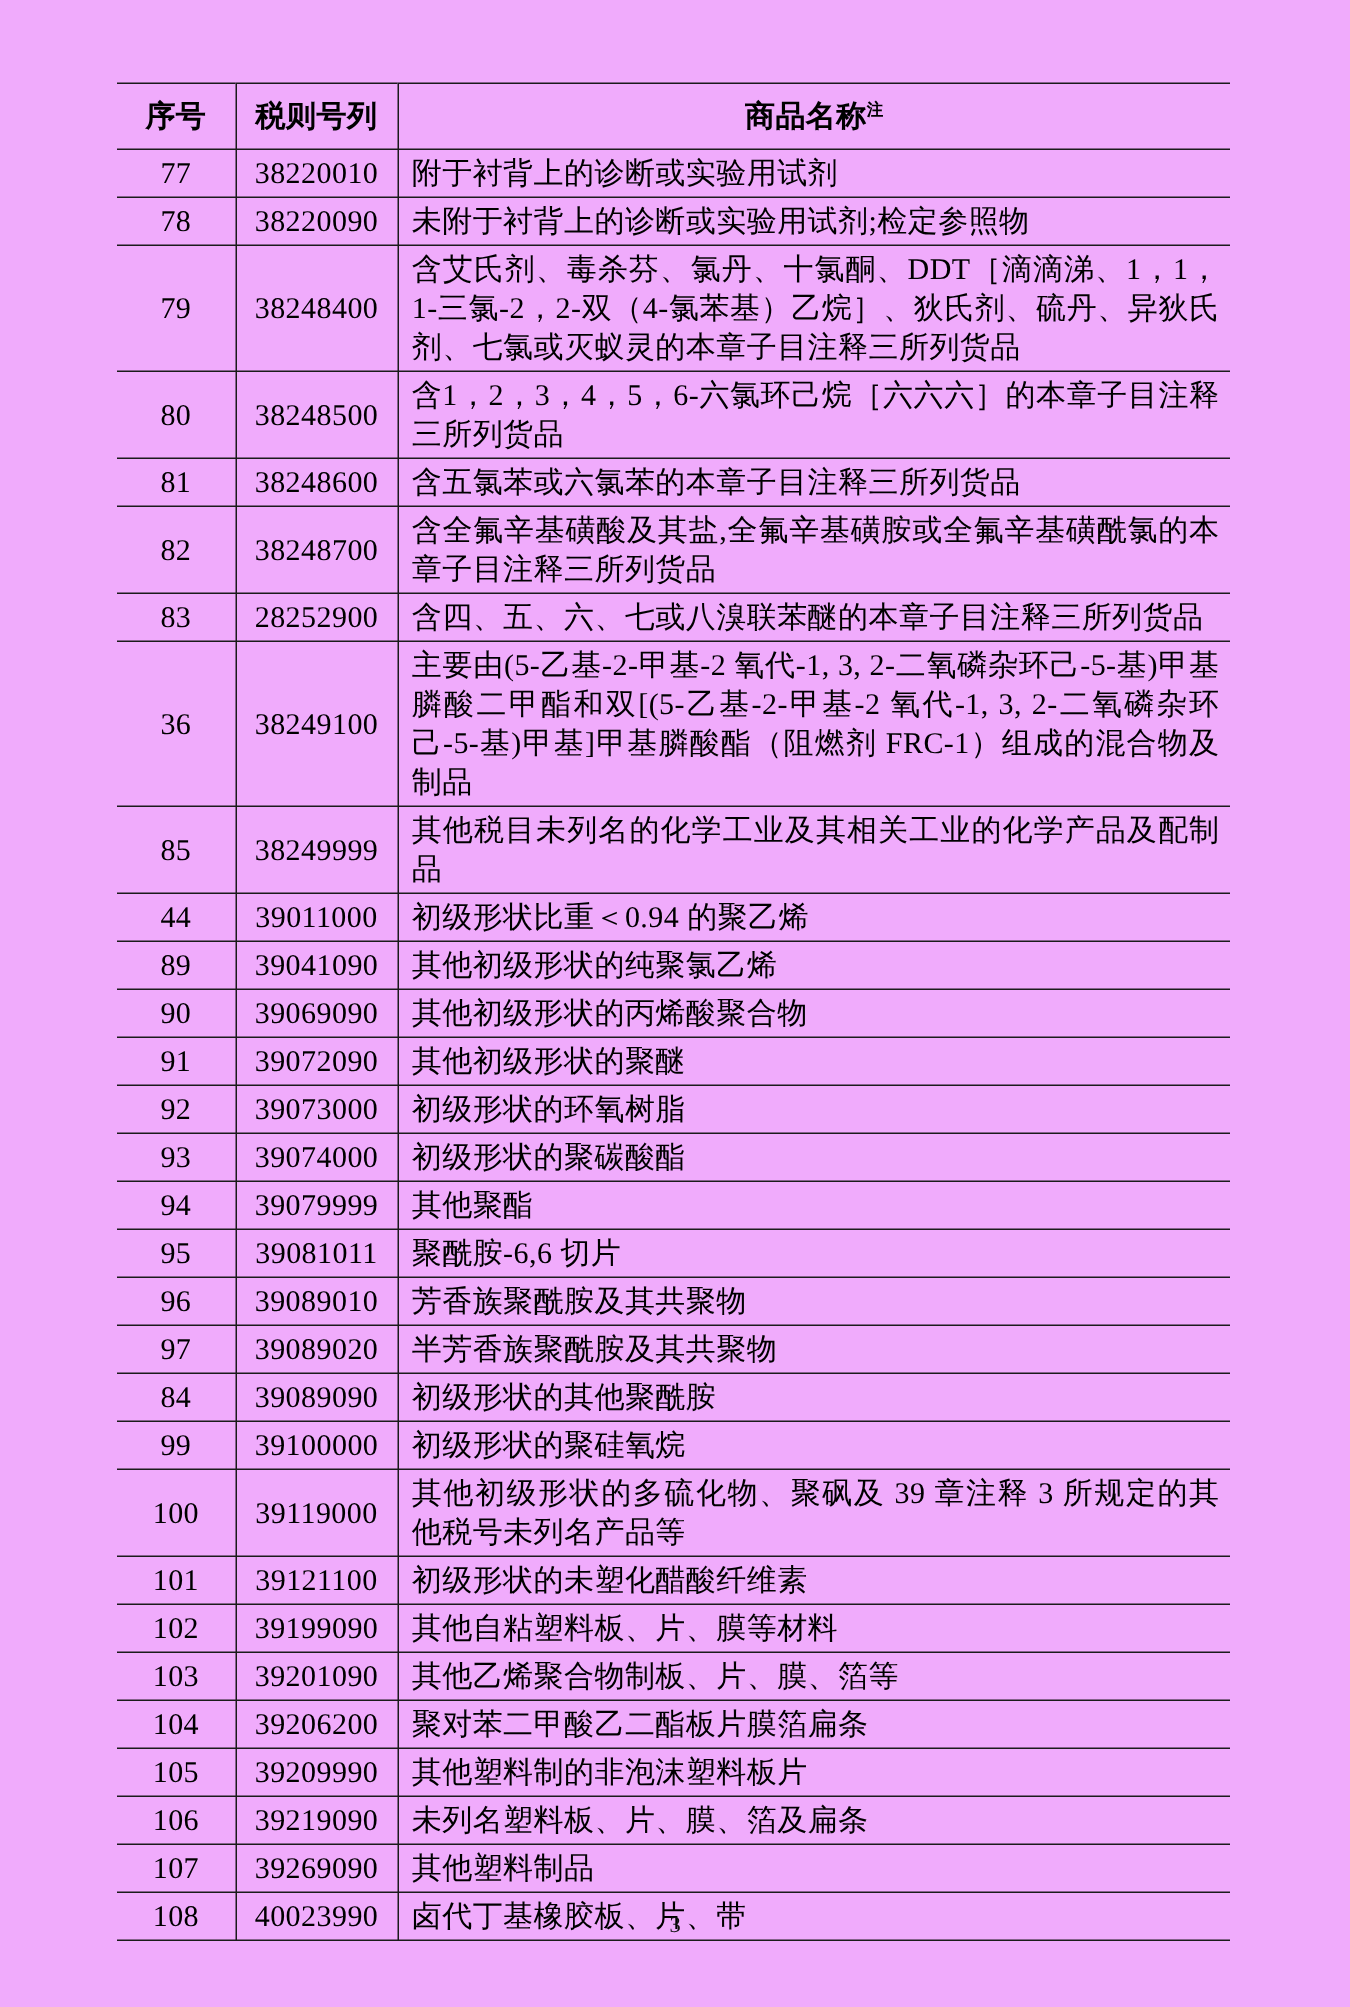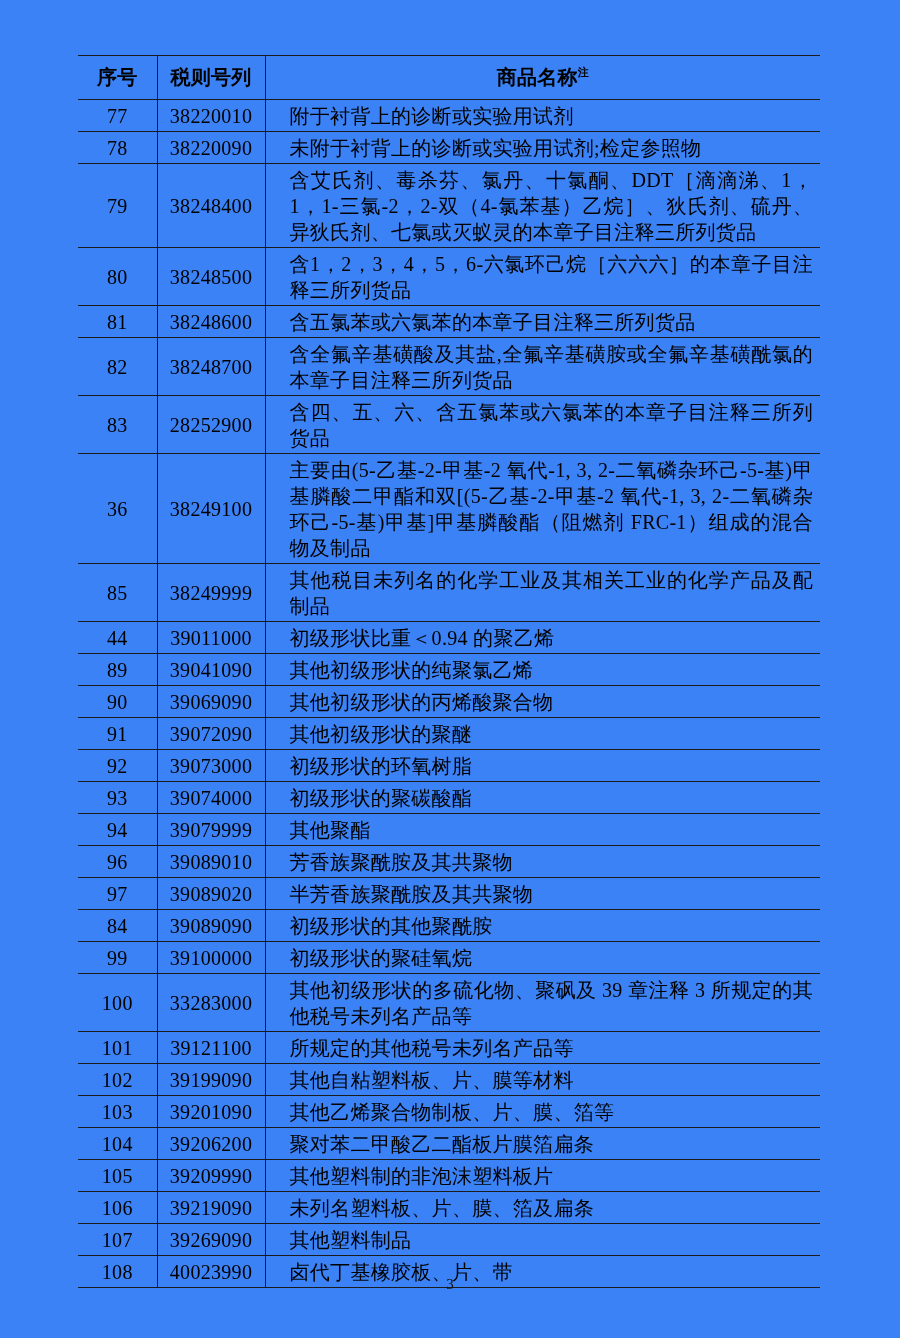--- a/index.html
+++ b/index.html
@@ -11,21 +11,21 @@
     width: 900px;
     height: 1338px;
     position: relative;
     font-family: "Liberation Serif", "DejaVu Serif", serif;
     color: #000000;
     overflow: hidden;
   }
   .sheet {
     position: absolute;
     inset: 0;
-    background: #3b82f6;
+    background: #f0abfc;
     text-decoration: underline;
   }
   table.tariff {
     position: absolute;
     left: 78px;
     top: 55px;
     width: 742px;
     border-collapse: collapse;
     table-layout: fixed;
     border-top: 1.5px solid #1b1b1b;
@@ -52,21 +52,21 @@
   }
   td {
     padding: 2.5px 0;
     line-height: 26px;
   }
   td.col-index, td.col-code {
     text-align: center;
   }
   td.col-name {
     text-align: justify;
-    padding-left: 24px;
+    padding-left: 9px;
     padding-right: 7px;
   }
   sup.note {
     font-size: 11px;
     line-height: 0;
     vertical-align: super;
     letter-spacing: 0;
   }
   .page-number {
     position: absolute;
@@ -123,21 +123,21 @@
           <td class="col-name">含五氯苯或六氯苯的本章子目注释三所列货品</td>
         </tr>
         <tr>
           <td class="col-index">82</td>
           <td class="col-code">38248700</td>
           <td class="col-name">含全氟辛基磺酸及其盐,全氟辛基磺胺或全氟辛基磺酰氯的本章子目注释三所列货品</td>
         </tr>
         <tr>
           <td class="col-index">83</td>
           <td class="col-code">28252900</td>
-          <td class="col-name">含四、五、六、含五氯苯或六氯苯的本章子目注释三所列货品</td>
+          <td class="col-name">含四、五、六、七或八溴联苯醚的本章子目注释三所列货品</td>
         </tr>
         <tr>
           <td class="col-index">36</td>
           <td class="col-code">38249100</td>
           <td class="col-name">主要由(5-乙基-2-甲基-2 氧代-1, 3, 2-二氧磷杂环己-5-基)甲基膦酸二甲酯和双[(5-乙基-2-甲基-2 氧代-1, 3, 2-二氧磷杂环己-5-基)甲基]甲基膦酸酯（阻燃剂 FRC-1）组成的混合物及制品</td>
         </tr>
         <tr>
           <td class="col-index">85</td>
           <td class="col-code">38249999</td>
           <td class="col-name">其他税目未列名的化学工业及其相关工业的化学产品及配制品</td>
@@ -171,20 +171,25 @@
           <td class="col-index">93</td>
           <td class="col-code">39074000</td>
           <td class="col-name">初级形状的聚碳酸酯</td>
         </tr>
         <tr>
           <td class="col-index">94</td>
           <td class="col-code">39079999</td>
           <td class="col-name">其他聚酯</td>
         </tr>
         <tr>
+          <td class="col-index">95</td>
+          <td class="col-code">39081011</td>
+          <td class="col-name">聚酰胺-6,6 切片</td>
+        </tr>
+        <tr>
           <td class="col-index">96</td>
           <td class="col-code">39089010</td>
           <td class="col-name">芳香族聚酰胺及其共聚物</td>
         </tr>
         <tr>
           <td class="col-index">97</td>
           <td class="col-code">39089020</td>
           <td class="col-name">半芳香族聚酰胺及其共聚物</td>
         </tr>
         <tr>
@@ -192,27 +197,27 @@
           <td class="col-code">39089090</td>
           <td class="col-name">初级形状的其他聚酰胺</td>
         </tr>
         <tr>
           <td class="col-index">99</td>
           <td class="col-code">39100000</td>
           <td class="col-name">初级形状的聚硅氧烷</td>
         </tr>
         <tr>
           <td class="col-index">100</td>
-          <td class="col-code">33283000</td>
+          <td class="col-code">39119000</td>
           <td class="col-name">其他初级形状的多硫化物、聚砜及 39 章注释 3 所规定的其他税号未列名产品等</td>
         </tr>
         <tr>
           <td class="col-index">101</td>
           <td class="col-code">39121100</td>
-          <td class="col-name">所规定的其他税号未列名产品等</td>
+          <td class="col-name">初级形状的未塑化醋酸纤维素</td>
         </tr>
         <tr>
           <td class="col-index">102</td>
           <td class="col-code">39199090</td>
           <td class="col-name">其他自粘塑料板、片、膜等材料</td>
         </tr>
         <tr>
           <td class="col-index">103</td>
           <td class="col-code">39201090</td>
           <td class="col-name">其他乙烯聚合物制板、片、膜、箔等</td>

